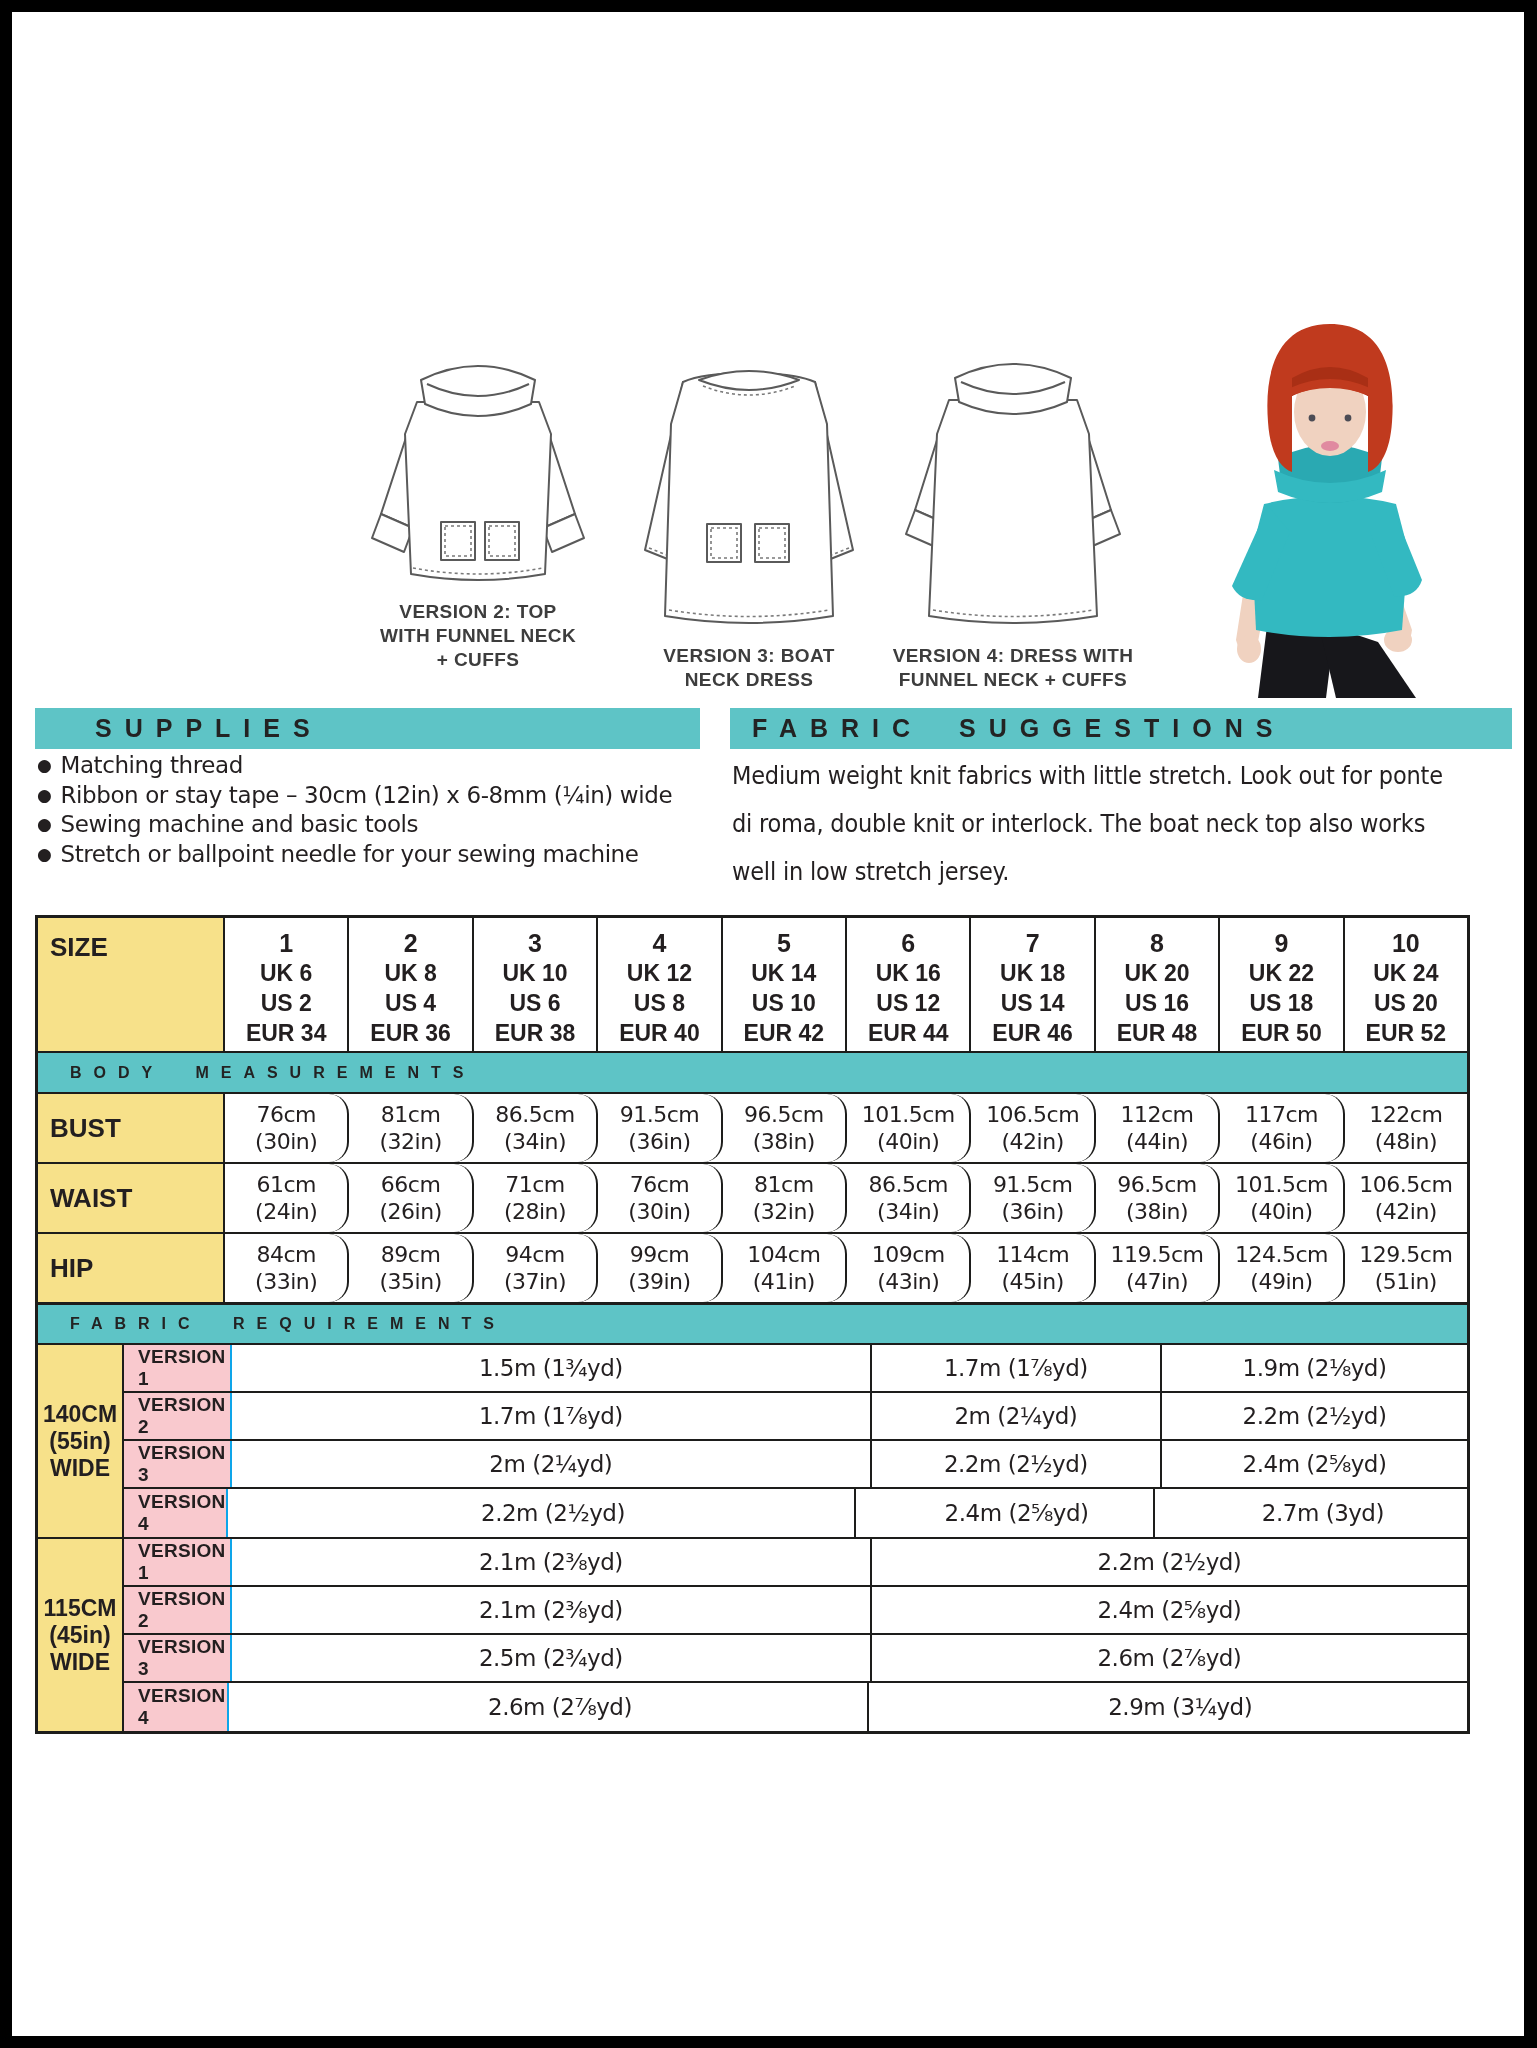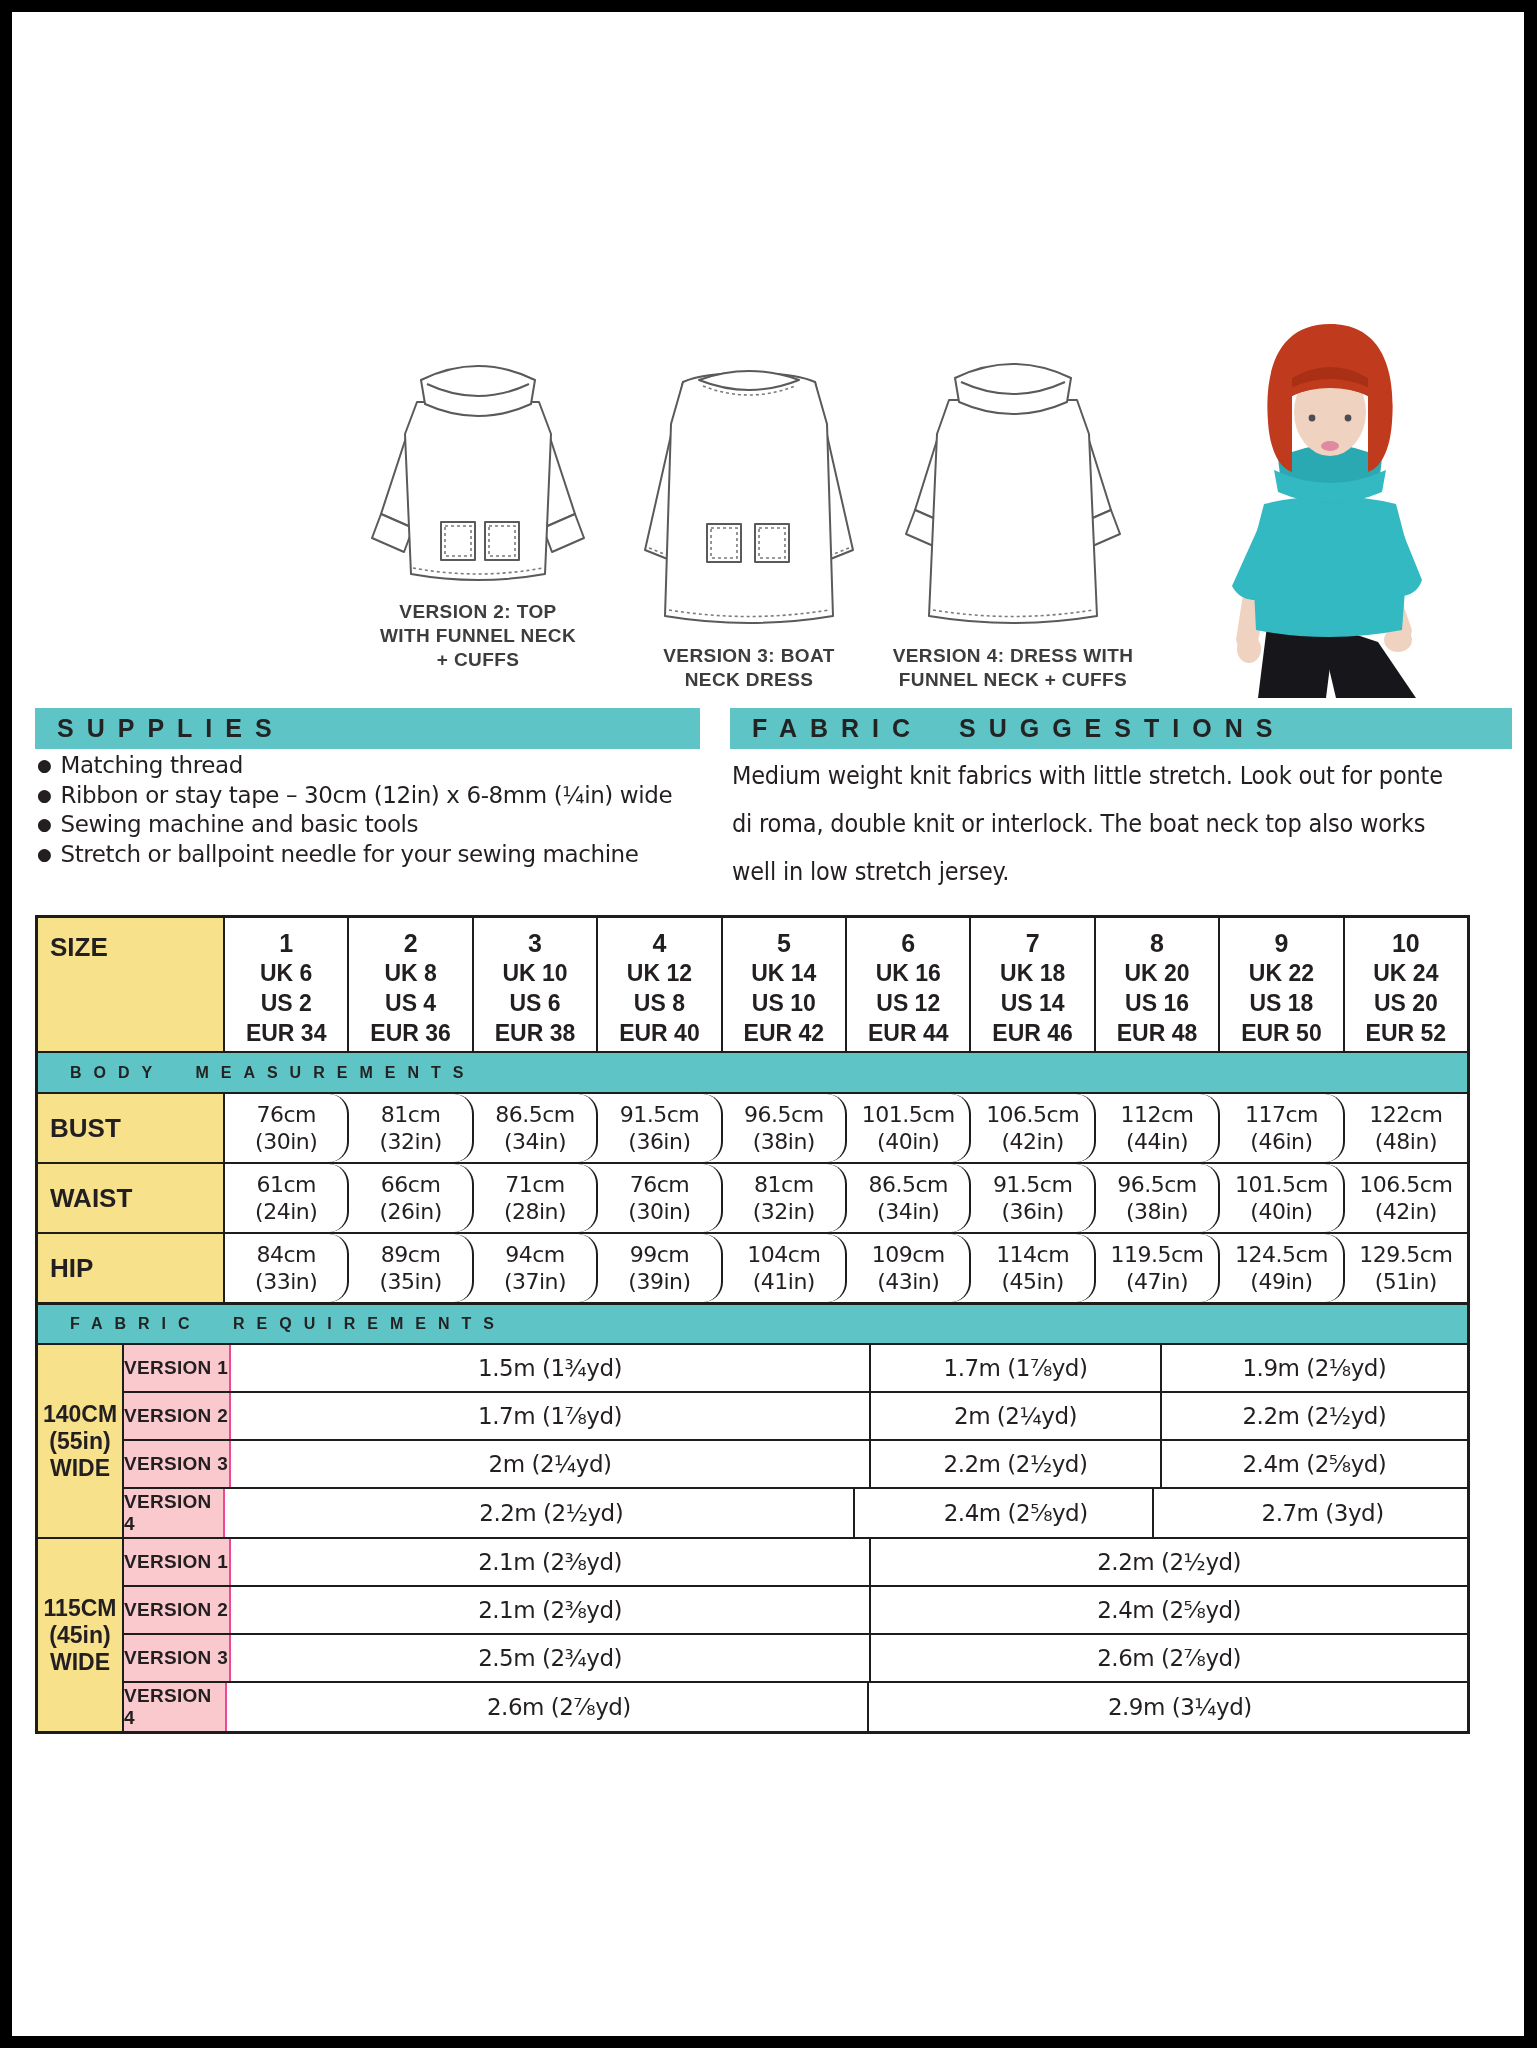--- a/index.html
+++ b/index.html
@@ -15,21 +15,21 @@
     line-height: 24px; white-space: pre-line; letter-spacing: 0.4px;
   }
   .photo { position: absolute; left: 1128px; top: 288px; width: 382px; height: 398px; }
 
   
   .bar { position: absolute; height: 41px; background: #5ec4c6; display: flex; align-items: center; }
   .bar span {
     padding-left: 22px; font-size: 25px; font-weight: 800; color: #232323;
     letter-spacing: 13px; word-spacing: 16px; white-space: nowrap;
   }
-  .supplies-bar { left: 23px; top: 696px; width: 665px; }
+  .supplies-bar { left: 23px; top: 696px; width: 665px; padding-left: 38px; }
   .suggestions-bar { left: 718px; top: 696px; width: 782px; }
 
   .supplies-list { position: absolute; left: 25px; top: 740px; width: 690px; list-style: none; }
   .supply-item { font-size: 23px; line-height: 27.5px; font-family: "DejaVu Sans", sans-serif; letter-spacing: -0.4px; }
   .supply-item .bullet { font-size: 17px; margin-right: 9px; position: relative; top: -2px; }
   .suggestions-text {
     position: absolute; left: 720px; top: 740px; width: 726px;
     font-size: 25px; line-height: 48px; letter-spacing: -0.2px;
     font-family: "DejaVu Sans", "Liberation Sans", sans-serif; font-stretch: condensed;
   }
@@ -54,22 +54,22 @@
   .m-cell { flex: 1; display: flex; align-items: center; justify-content: center; text-align: center;
             font-family: "DejaVu Sans", sans-serif; font-size: 22px; line-height: 27px; white-space: pre-line; letter-spacing: -0.5px; border-radius: 20px; }
 
   .fr-section { display: flex; border-bottom: 2px solid #1d1d1b; }
   .fr-section:last-child { border-bottom: none; }
   .fr-width { width: 86px; background: #f7e18a; border-right: 2px solid #1d1d1b; display: flex; align-items: center; justify-content: center;
               text-align: center; font-size: 23px; font-weight: 800; line-height: 27px; white-space: pre-line; }
   .fr-rows { flex: 1; }
   .fr-row { display: flex; height: 48px; border-bottom: 2px solid #1d1d1b; }
   .fr-rows .fr-row:last-child { border-bottom: none; gap: 24px; }
-  .fr-version { width: 116px; background: #f9c9ce; border-right: 2px solid #ec4899; display: flex; align-items: center;
-                font-size: 19px; font-weight: 800; letter-spacing: 0.3px; }
+  .fr-version { width: 116px; background: #f9c9ce; border-right: 2px solid #0ea5e9; display: flex; align-items: center;
+                padding-left: 14px; font-size: 19px; font-weight: 800; letter-spacing: 0.3px; }
   .fr-val { display: flex; align-items: center; justify-content: center; border-right: 2px solid #1d1d1b;
             font-family: "DejaVu Sans", sans-serif; font-size: 23px; letter-spacing: -0.5px; }
   .c3-0 { width: 51.8%; } .c3-1 { width: 23.5%; } .c3-2 { width: 24.7%; border-right: none; }
   .c2-0 { width: 51.8%; } .c2-1 { width: 48.2%; border-right: none; }
 
   .sketch { stroke: #5a5a5a; stroke-width: 2; fill: #fff; stroke-linejoin: round; }
   .stitch { stroke: #7a7a7a; stroke-width: 1.6; fill: none; stroke-dasharray: 3 3; }
 </style>
 </head>
 <body>

